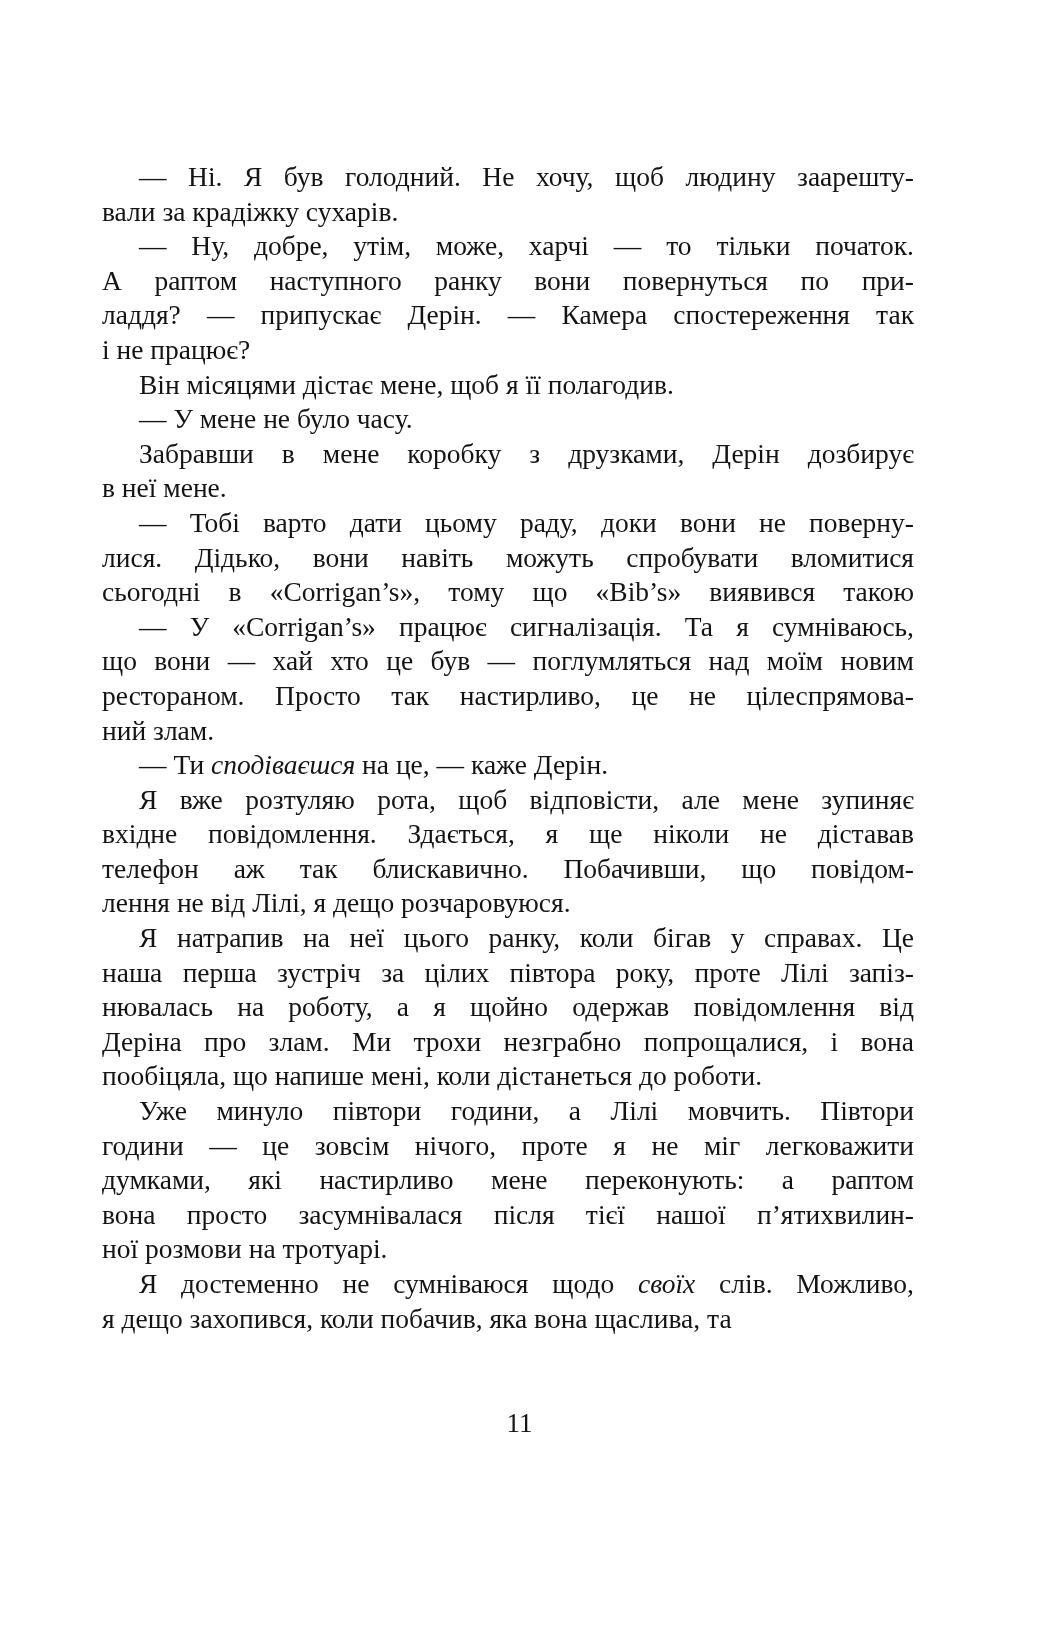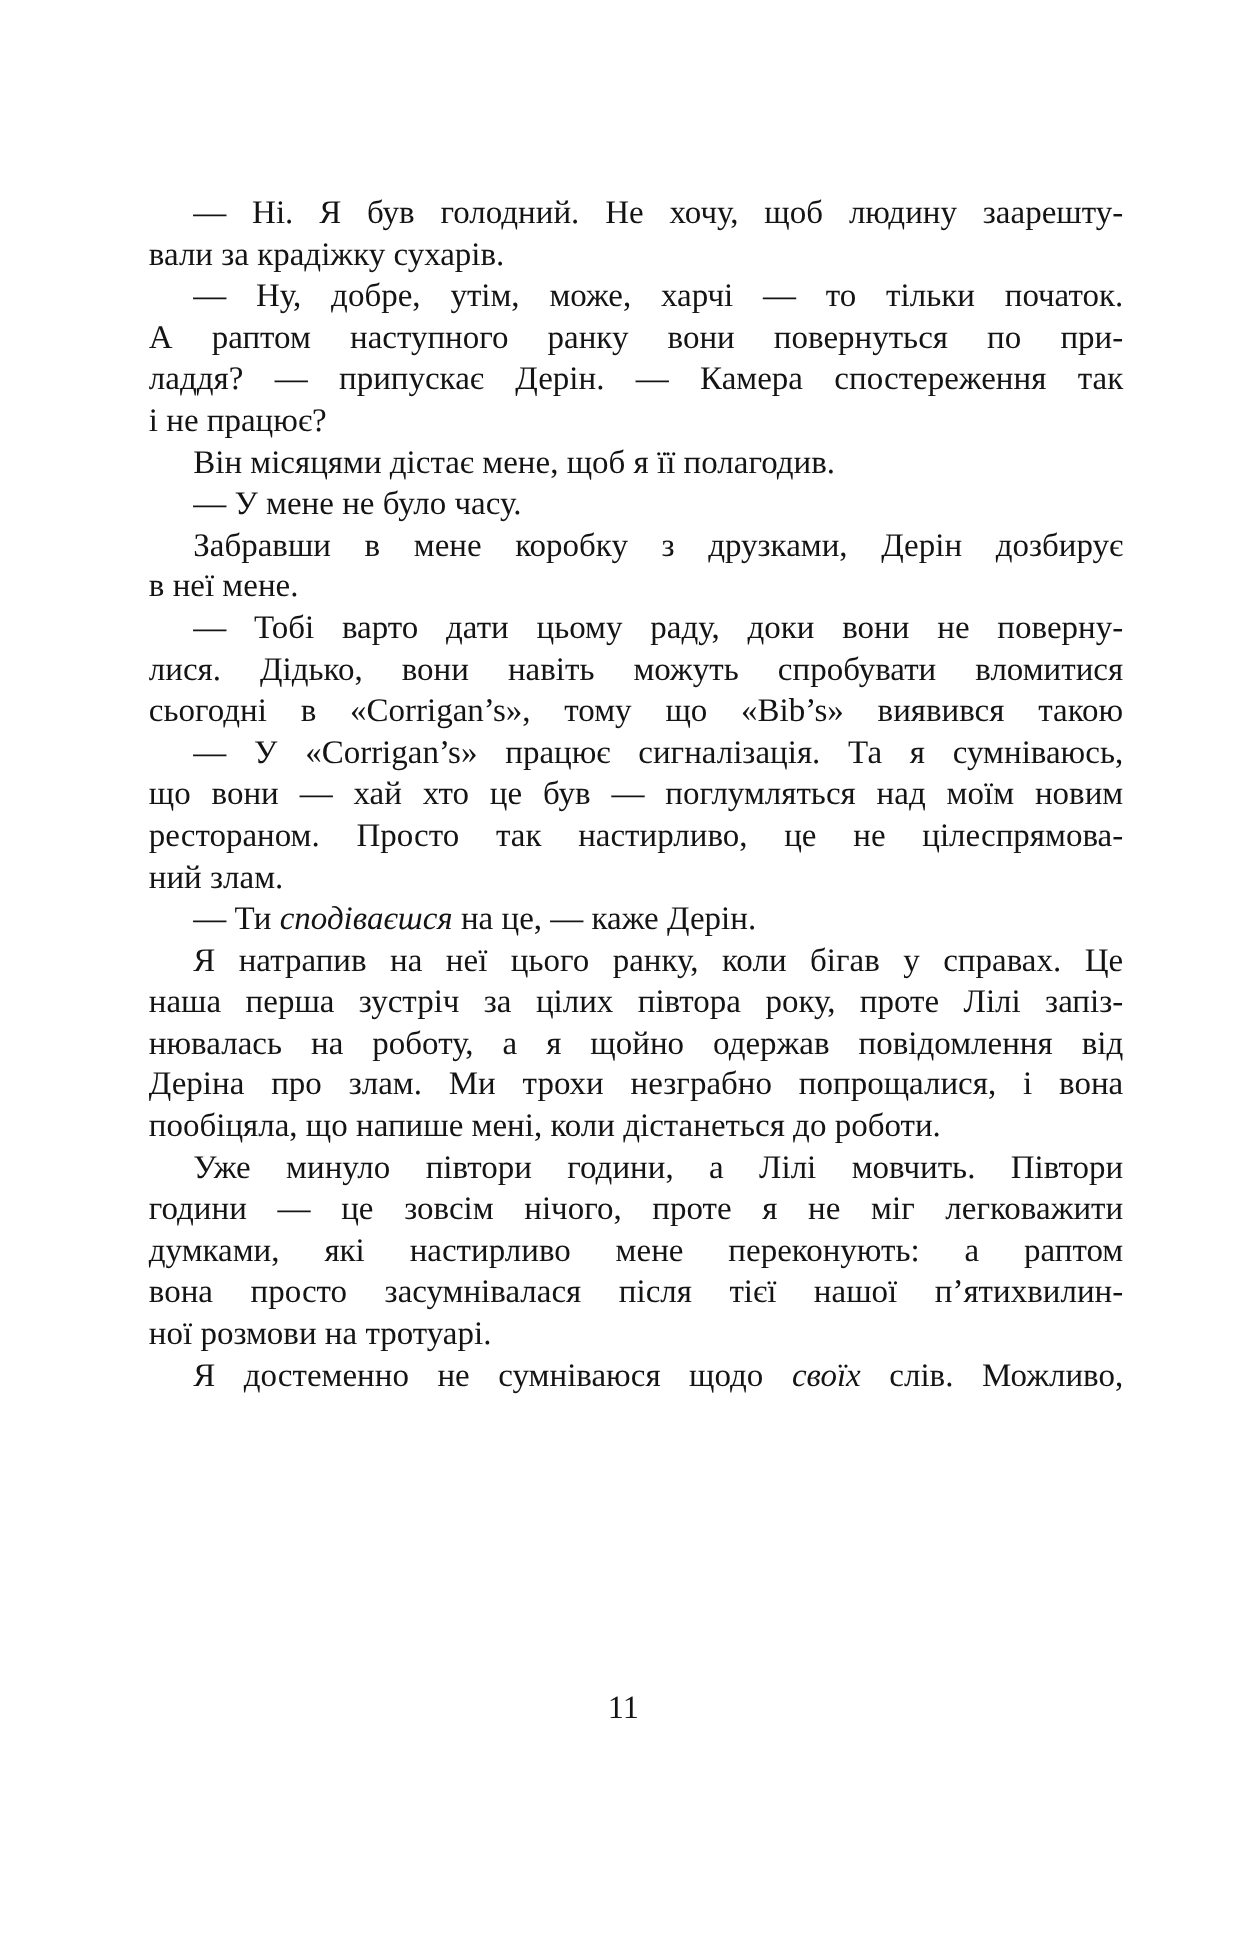--- a/index.html
+++ b/index.html
@@ -11,21 +11,21 @@
     position: relative;
     width: 1039px;
     height: 1630px;
     background: #ffffff;
     overflow: hidden;
     font-family: "Liberation Serif", serif;
     color: #141414;
   }
   .text-block {
     position: absolute;
-    left: 124px;
+    left: 102px;
     top: 160px;
     width: 812px;
     font-size: 27.5px;
     line-height: 34.6px;
   }
   .para { margin: 0; }
   .para .line {
     text-align: justify;
     text-align-last: justify;
     white-space: normal;
@@ -81,31 +81,38 @@
       <div class="para">
         <div class="line first">— У «Corrigan’s» працює сигналізація. Та я сумніваюсь,</div>
         <div class="line">що вони — хай хто це був — поглумляться над моїм новим</div>
         <div class="line">рестораном. Просто так настирливо, це не цілеспрямова-</div>
         <div class="line last">ний злам.</div>
       </div>
       <div class="para">
         <div class="line first last"><span>— Ти </span><span class="italic">сподіваєшся</span><span> на це, — каже Дерін.</span></div>
       </div>
       <div class="para">
+        <div class="line first">Я вже розтуляю рота, щоб відповісти, але мене зупиняє</div>
+        <div class="line">вхідне повідомлення. Здається, я ще ніколи не діставав</div>
+        <div class="line">телефон аж так блискавично. Побачивши, що повідом-</div>
+        <div class="line last">лення не від Лілі, я дещо розчаровуюся.</div>
+      </div>
+      <div class="para">
         <div class="line first">Я натрапив на неї цього ранку, коли бігав у справах. Це</div>
         <div class="line">наша перша зустріч за цілих півтора року, проте Лілі запіз-</div>
         <div class="line">нювалась на роботу, а я щойно одержав повідомлення від</div>
         <div class="line">Деріна про злам. Ми трохи незграбно попрощалися, і вона</div>
         <div class="line last">пообіцяла, що напише мені, коли дістанеться до роботи.</div>
       </div>
       <div class="para">
         <div class="line first">Уже минуло півтори години, а Лілі мовчить. Півтори</div>
         <div class="line">години — це зовсім нічого, проте я не міг легковажити</div>
         <div class="line">думками, які настирливо мене переконують: а раптом</div>
         <div class="line">вона просто засумнівалася після тієї нашої п’ятихвилин-</div>
         <div class="line last">ної розмови на тротуарі.</div>
       </div>
       <div class="para">
         <div class="line first"><span>Я достеменно не сумніваюся щодо </span><span class="italic">своїх</span><span> слів. Можливо,</span></div>
+        <div class="line last">я дещо захопився, коли побачив, яка вона щаслива, та</div>
       </div>
     </div>
   <div class="page-number">11</div>
 </div>
 
 </body></html>

